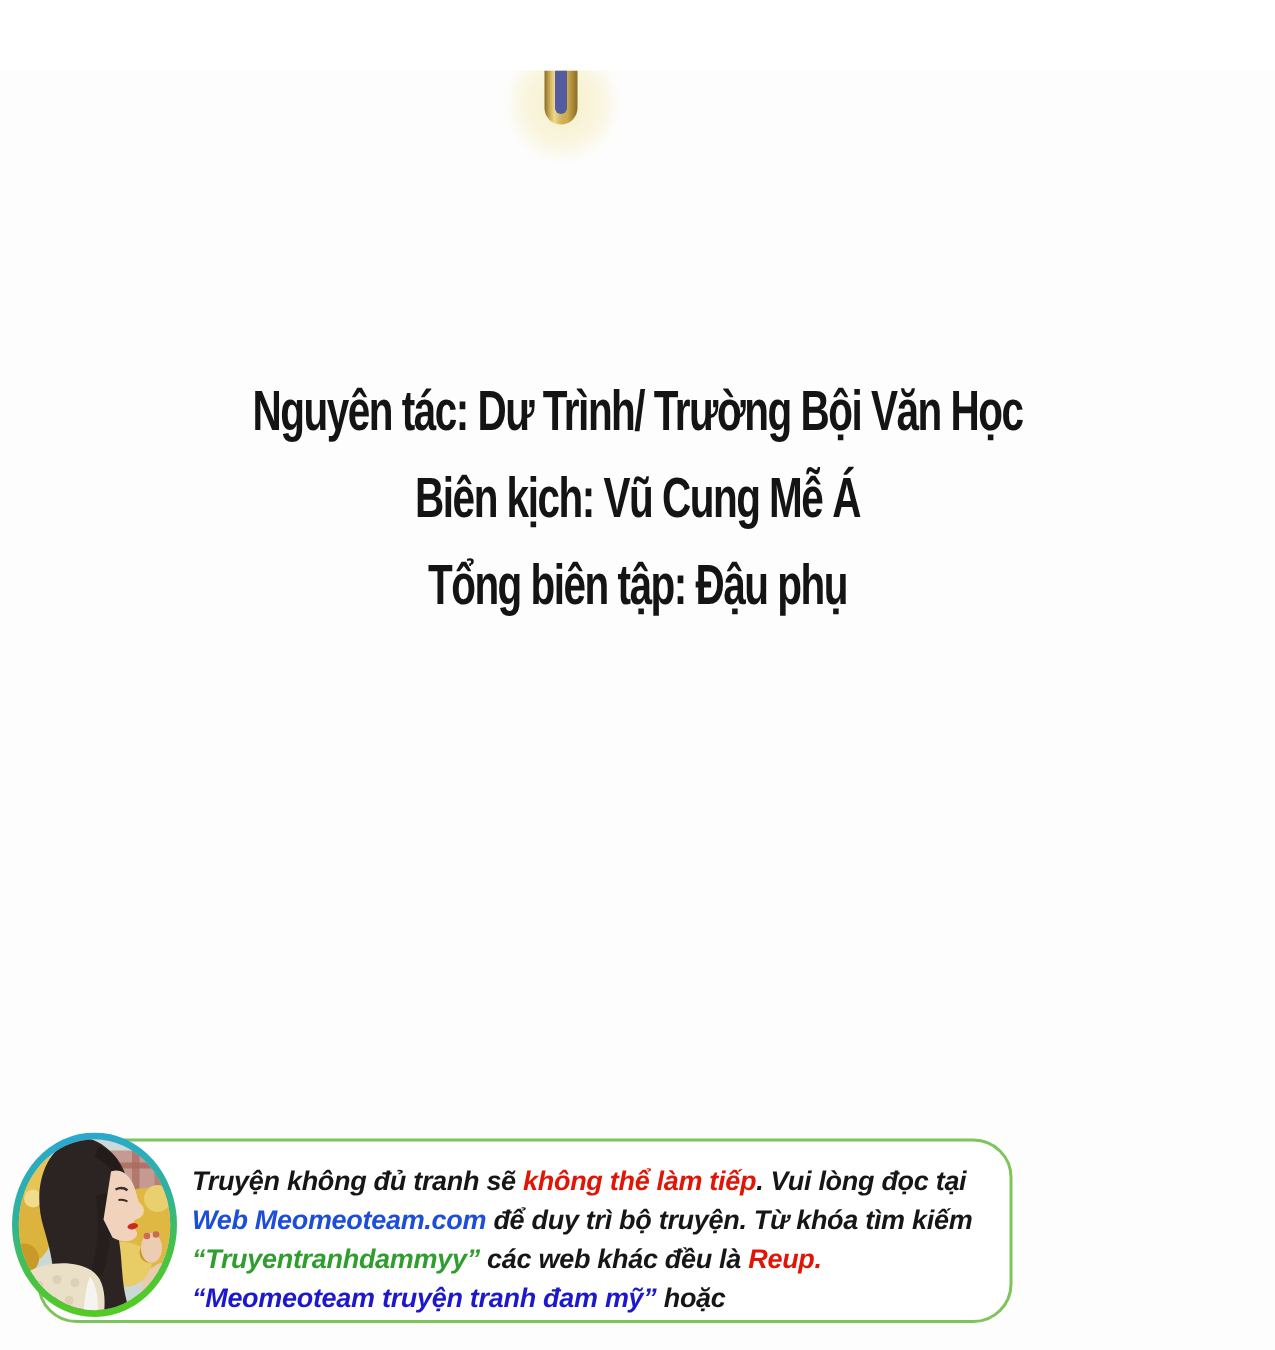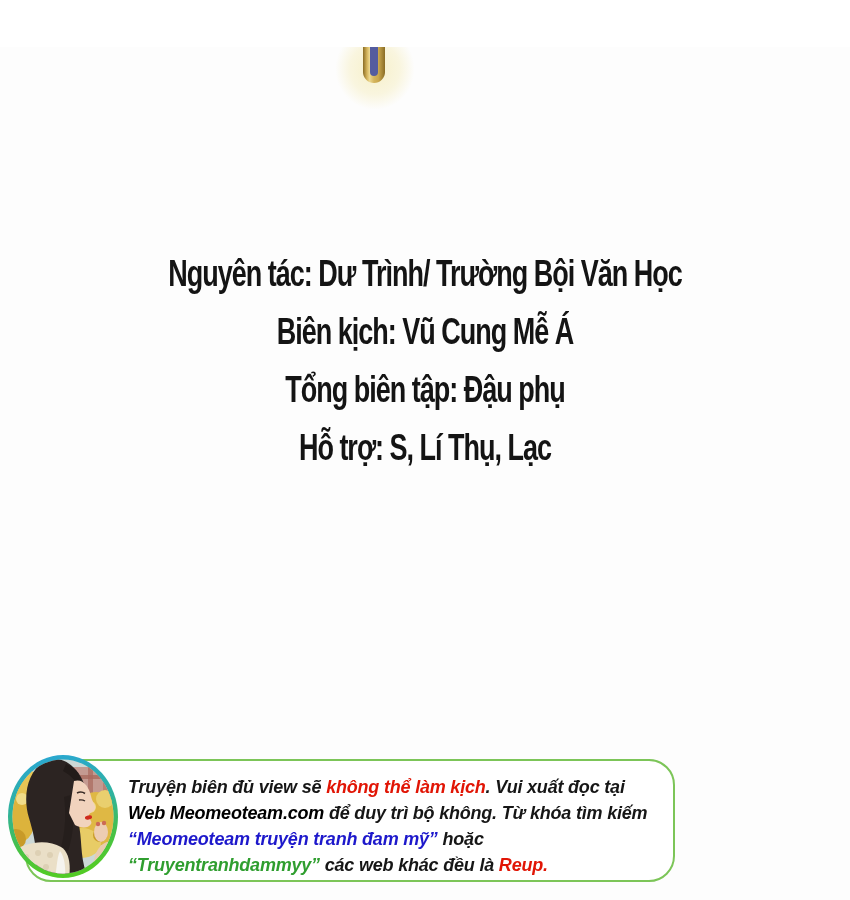--- a/index.html
+++ b/index.html
@@ -102,23 +102,20 @@
 
   <div class="credits">
     <div class="credit-line">
       <span class="credit-text" style="color: rgb(20, 20, 20);">Nguyên tác: Dư Trình/ Trường Bội Văn Học</span>
     </div>
     <div class="credit-line">
       <span class="credit-text" style="color: rgb(20, 20, 20);">Biên kịch: Vũ Cung Mễ Á</span>
     </div>
     <div class="credit-line">
       <span class="credit-text" style="color: rgb(20, 20, 20);">Tổng biên tập: Đậu phụ</span>
-    </div>
-    <div class="credit-line">
-      <span class="credit-text" style="color: rgb(20, 20, 20);">Hỗ trợ: S, Lí Thụ, Lạc</span>
     </div>
   </div>
 
   <div class="footer-box" style="border-color: rgb(124, 197, 88);"></div>
 
   <div class="avatar">
     <svg width="110" height="123" viewBox="0 0 110 123">
       <defs>
         <linearGradient id="ringGrad" x1="0" y1="0" x2="0.15" y2="1">
           <stop offset="0" stop-color="#29a6d8"></stop>
@@ -184,26 +181,26 @@
           <ellipse cx="93" cy="77" rx="7" ry="10" fill="#edcdb2"></ellipse>
           <circle cx="90" cy="69" r="2.2" fill="#cc6a55"></circle>
           <circle cx="96" cy="68" r="2.2" fill="#cc6a55"></circle>
         </g>
       </g>
     </svg>
   </div>
 
   <div class="footer-text">
     <div>
-      <span style="color: rgb(22, 22, 22);">Truyện biên đủ view sẽ </span><span style="color: rgb(225, 21, 5);">không thể làm kịch</span><span style="color: rgb(22, 22, 22);">. Vui xuất đọc tại</span>
-    </div>
-    <div>
-      <span style="color: #000000;">Web Meomeoteam.com</span><span style="color: rgb(22, 22, 22);"> để duy trì bộ không. Từ khóa tìm kiếm</span>
+      <span style="color: rgb(22, 22, 22);">Truyện không đủ tranh sẽ </span><span style="color: rgb(225, 21, 5);">không thể làm tiếp</span><span style="color: rgb(22, 22, 22);">. Vui lòng đọc tại</span>
+    </div>
+    <div>
+      <span style="color: #1d4ed8;">Web Meomeoteam.com</span><span style="color: rgb(22, 22, 22);"> để duy trì bộ truyện. Từ khóa tìm kiếm</span>
+    </div>
+    <div>
+      <span style="color: rgb(47, 158, 47);">“Truyentranhdammyy”</span><span style="color: rgb(22, 22, 22);"> các web khác đều là </span><span style="color: rgb(225, 21, 5);">Reup.</span>
     </div>
     <div>
       <span style="color: rgb(29, 24, 203);">“Meomeoteam truyện tranh đam mỹ”</span><span style="color: rgb(22, 22, 22);"> hoặc</span>
     </div>
-    <div>
-      <span style="color: rgb(47, 158, 47);">“Truyentranhdammyy”</span><span style="color: rgb(22, 22, 22);"> các web khác đều là </span><span style="color: rgb(225, 21, 5);">Reup.</span>
-    </div>
   </div>
 
 </div>
 
 </body></html>

